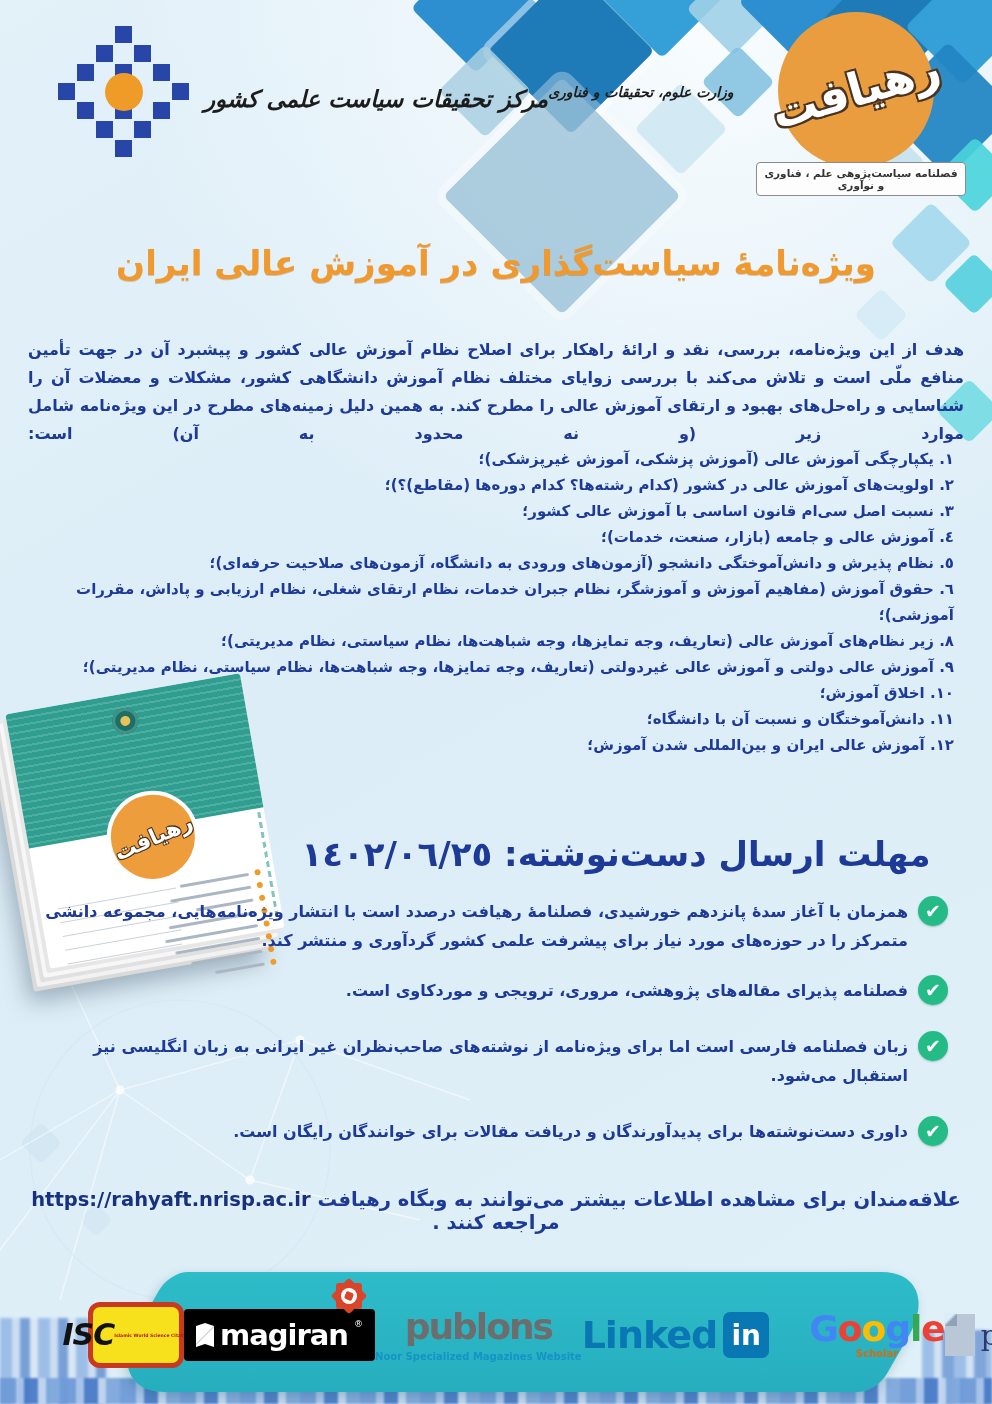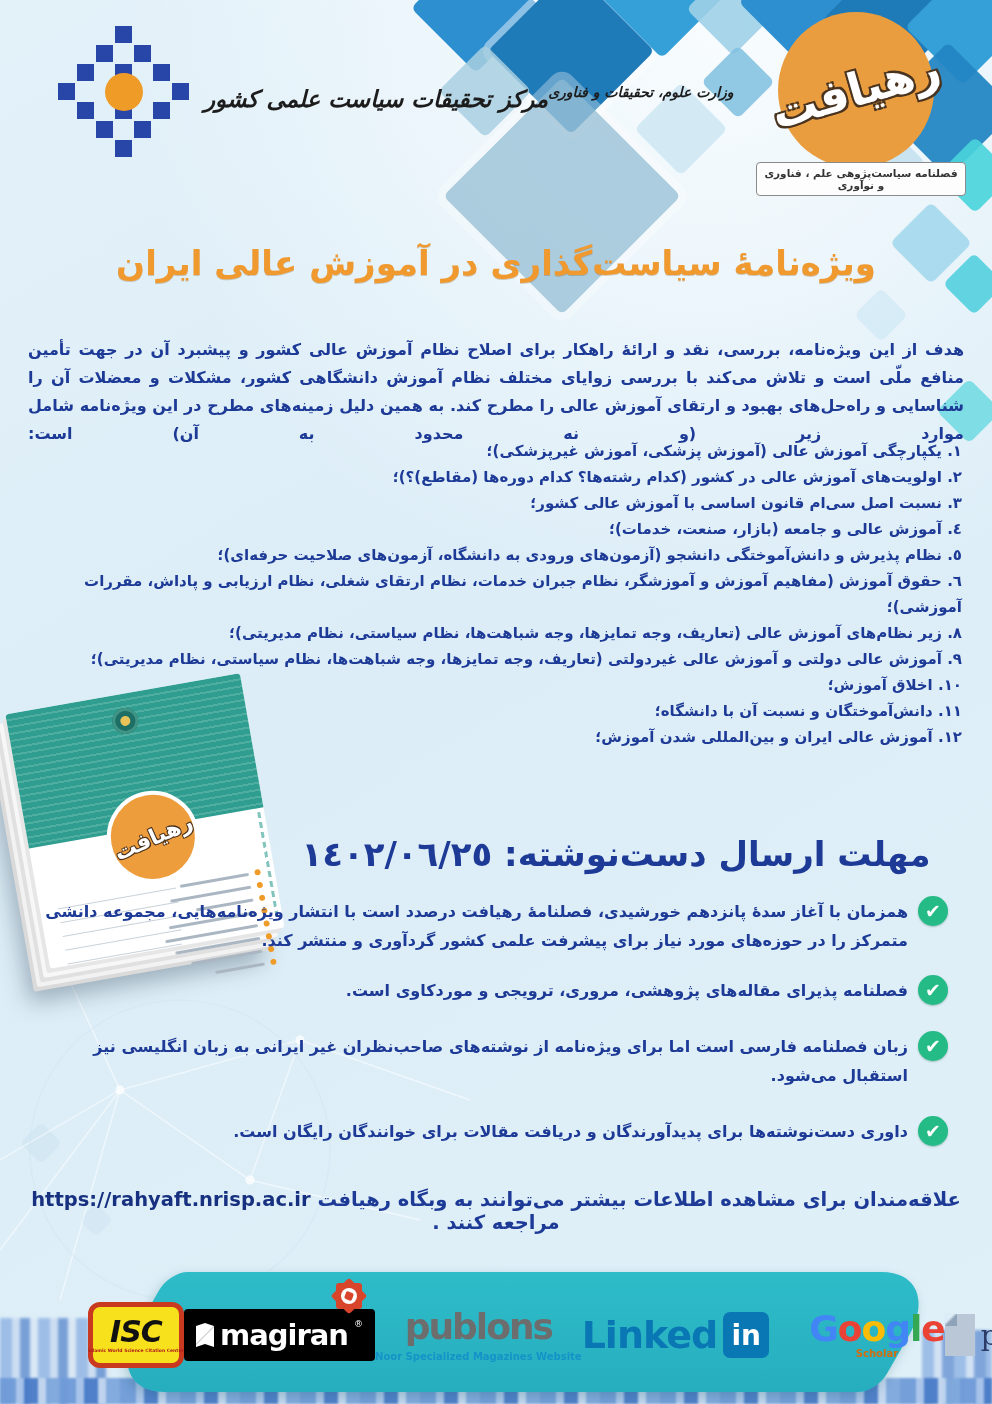--- a/index.html
+++ b/index.html
@@ -26,21 +26,21 @@
   .rahyaft-caption{position:absolute;left:756px;top:162px;width:196px;background:#fdfdfd;border:1px solid #8a8a8a;
                    border-radius:4px;padding:4px 6px;text-align:center;font-size:10.5px;font-weight:bold;color:#333;}
   
   .main-title{position:absolute;top:220px;left:0;right:0;text-align:center;
               color:#f0992e;font-size:34px;font-weight:bold;
               text-shadow:0 1px 0 rgba(120,70,10,.25);}
   
   .intro{position:absolute;top:320px;right:28px;left:28px;color:#1d3a97;font-weight:bold;
          font-size:16px;line-height:28px;text-align:justify;text-align-last:justify;}
   
-  .topics{position:absolute;top:438px;right:30px;left:20px;list-style:none;margin:0;padding:0;
+  .topics{position:absolute;top:438px;right:30px;left:20px;list-style:none;margin:8px;padding:0;
           color:#1d3a97;font-weight:bold;font-size:15px;line-height:26px;text-align:right;}
   
   .stack{position:absolute;left:26px;top:692px;width:238px;height:258px;transform:rotate(-10deg);}
   .cover{position:absolute;inset:0;background:#fff;border-radius:3px;
          box-shadow:-4px 4px 0 #e6e6e6,-8px 8px 0 #f7f7f7,-12px 12px 0 #e0e0e0,
                     -16px 16px 0 #f2f2f2,-20px 20px 0 #dadada,-26px 30px 22px rgba(40,60,80,.35);}
   .cover-top{position:absolute;left:0;top:0;right:0;height:136px;border-radius:3px 3px 0 0;
              background:repeating-linear-gradient(180deg,#2f9e90 0 5px,#4fae9f 5px 7px);}
   .cover-emblem{position:absolute;left:104px;top:14px;width:26px;height:26px;border-radius:50%;
                 background:#1d6f66;box-shadow:inset 0 0 0 3px #3f9486;}
@@ -75,21 +75,21 @@
   .wire{position:absolute;left:0;top:920px;pointer-events:none;}
   
   .band{position:absolute;left:135px;top:1272px;width:776px;height:120px;
         background:linear-gradient(180deg,#2ebcc9 0%,#27aebe 100%);
         transform:skewX(-30deg);border-radius:18px 64px 18px 64px;
         box-shadow:0 4px 10px rgba(20,90,100,.25);}
   .logos{position:absolute;left:88px;top:1296px;width:816px;height:78px;display:flex;direction:ltr;
          align-items:center;justify-content:space-between;z-index:5;}
   
   .isc{width:86px;height:56px;background:#f7e11c;border:5px solid #c8391f;border-radius:12px;
-       display:flex;flex-direction:column;align-items:center;justify-content:center;line-height:1;}
+       display:flex;flex-direction:row;align-items:center;justify-content:center;line-height:1;}
   .isc-label{font-size:30px;font-weight:bold;font-style:italic;color:#111;letter-spacing:-1px;}
   .isc-caption{font-size:4.5px;color:#b01c1c;font-weight:bold;white-space:nowrap;margin-top:2px;}
   
   .magiran{height:52px;background:#000;border-radius:4px;display:flex;align-items:center;gap:6px;padding:0 12px;}
   .book-icon{width:18px;height:24px;background:linear-gradient(135deg,#fff 48%,#bbb 48%,#fff 55%);
              clip-path:polygon(0 12%,50% 0,100% 12%,100% 100%,50% 88%,0 100%);}
   .magiran-label{color:#fff;font-size:29px;font-weight:bold;letter-spacing:-1px;}
   .magiran-reg{color:#fff;font-size:9px;align-self:flex-start;margin-top:10px;}
   
   .noormags{position:relative;display:flex;flex-direction:column;align-items:center;}

